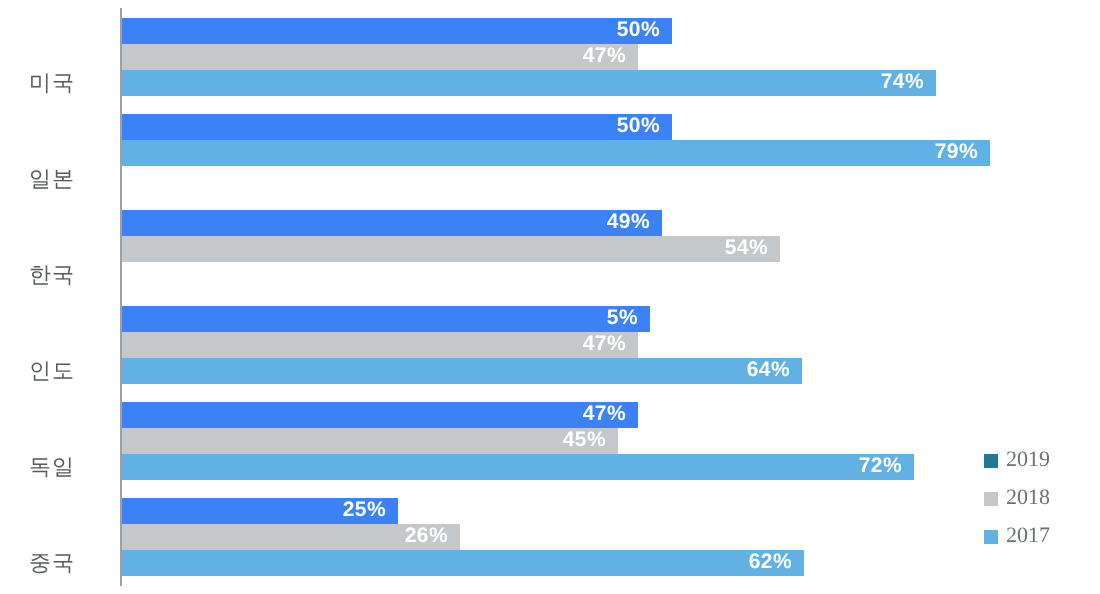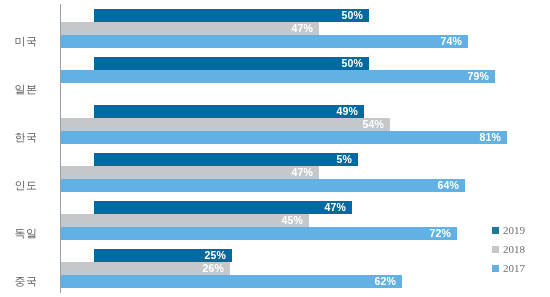--- a/index.html
+++ b/index.html
@@ -80,21 +80,21 @@
     position: absolute;
     left: 0;
     top: 0;
     height: 13px;
     box-sizing: border-box;
     display: flex;
     align-items: center;
     justify-content: flex-end;
   }
 
-  .bar.s2019 { background: #0369a1; margin-left: 33px; }
+  .bar.s2019 { background: #3b82f6; }
   .bar.s2018 { background: #c4c8cb; }
   .bar.s2017 { background: #61b1e4; }
 
   .bar-value {
     font-size: 10.5px;
     font-weight: bold;
     color: #ffffff;
     padding-right: 6px;
     line-height: 13px;
     white-space: nowrap;
@@ -184,43 +184,38 @@
         <div class="bar-row">
           <div class="bar s2019" style="width:270px;">
             <span class="bar-value">49%</span>
           </div>
         </div>
         <div class="bar-row">
           <div class="bar s2018" style="width:329px;">
             <span class="bar-value">54%</span>
           </div>
         </div>
-        <div class="bar-row">
-          <div class="bar s2017" style="width:446px;">
-            <span class="bar-value">81%</span>
-          </div>
-        </div>
       </div>
     </div>
 
     <div class="cat-group" style="top:150px;">
       <div class="cat-label">인도</div>
       <div class="bars">
         <div class="bar-row">
           <div class="bar s2019" style="width:264px;">
             <span class="bar-value">5%</span>
           </div>
         </div>
         <div class="bar-row">
           <div class="bar s2018" style="width:258px;">
             <span class="bar-value">47%</span>
           </div>
         </div>
         <div class="bar-row">
-          <div class="bar s2017" style="width:404px;">
+          <div class="bar s2017" style="width:340px;">
             <span class="bar-value">64%</span>
           </div>
         </div>
       </div>
     </div>
 
     <div class="cat-group" style="top:198px;">
       <div class="cat-label">독일</div>
       <div class="bars">
         <div class="bar-row">

